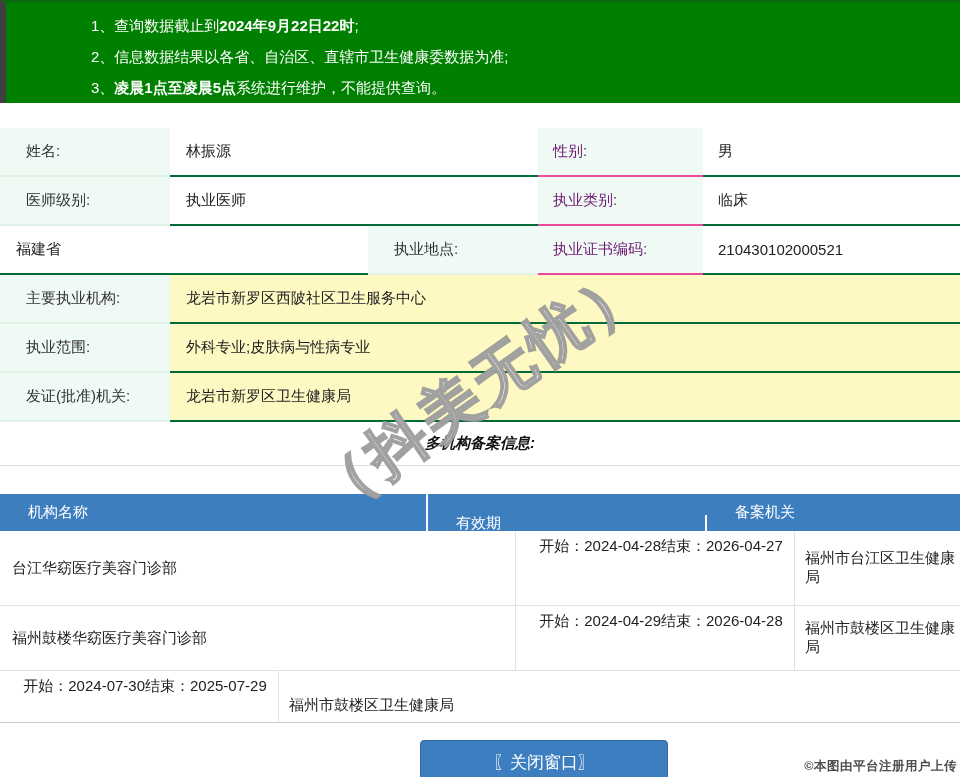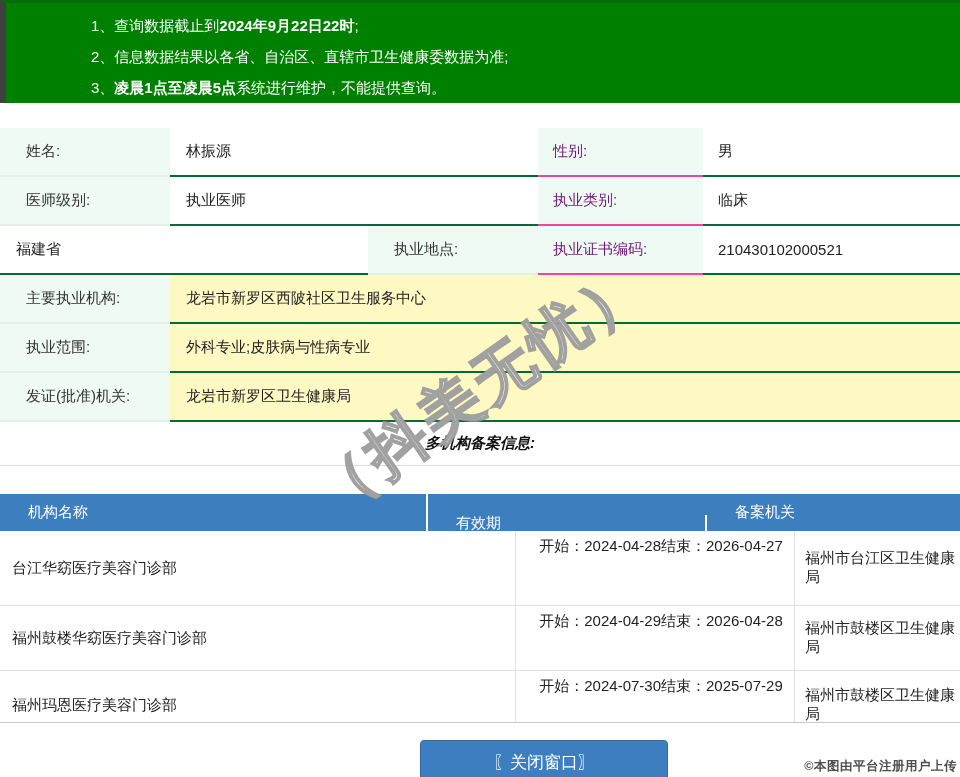--- a/index.html
+++ b/index.html
@@ -168,21 +168,20 @@
       <div class="ft-row ft-row-b">
         <div class="bcell bcell-org">福州鼓楼华窈医疗美容门诊部</div>
         <div class="bcell bcell-dates">
           <div class="date-line"><span>开始：</span><span>2024-04-29</span></div>
           <div class="date-line"><span>结束：</span><span>2026-04-28</span></div>
         </div>
         <div class="bcell bcell-auth">福州市鼓楼区卫生健康局</div>
       </div>
 
       <div class="ft-row ft-row-c">
-        <div class="bcell bcell-org">福州玛恩医疗美容门诊部</div>
         <div class="bcell bcell-dates">
           <div class="date-line"><span>开始：</span><span>2024-07-30</span></div>
           <div class="date-line"><span>结束：</span><span>2025-07-29</span></div>
         </div>
         <div class="bcell bcell-auth">福州市鼓楼区卫生健康局</div>
       </div>
 
     </div>
   </div>
 

